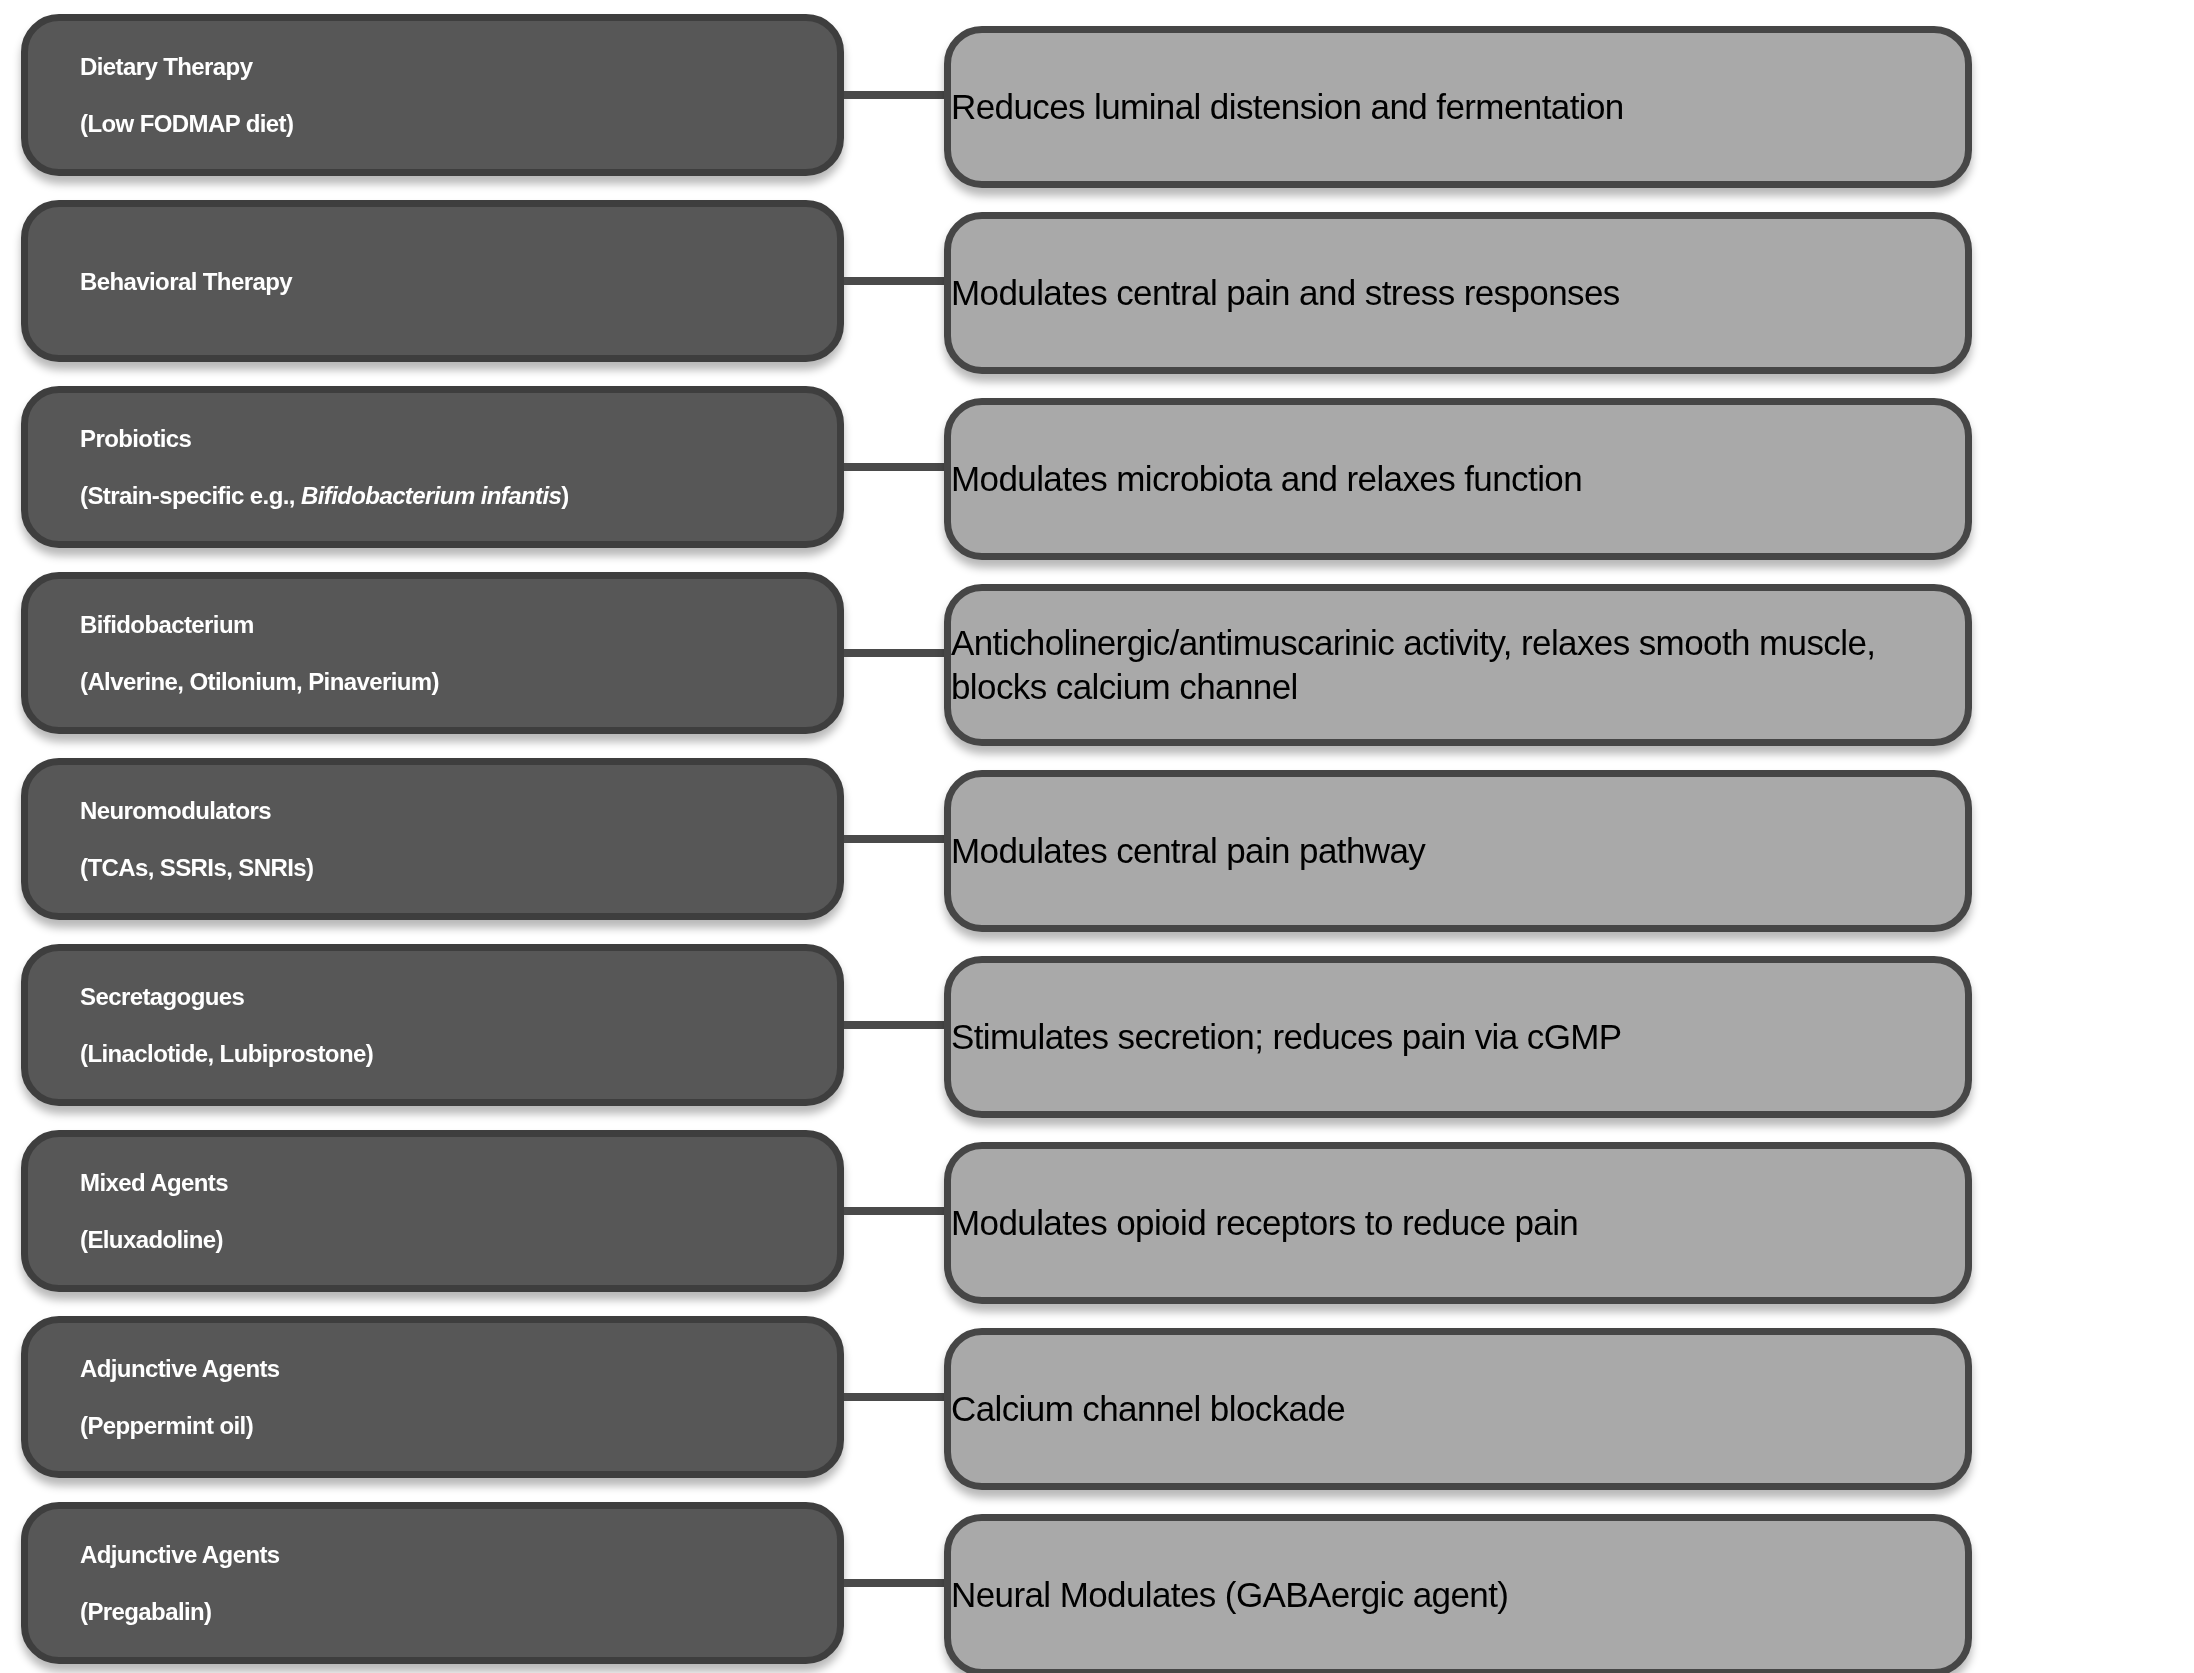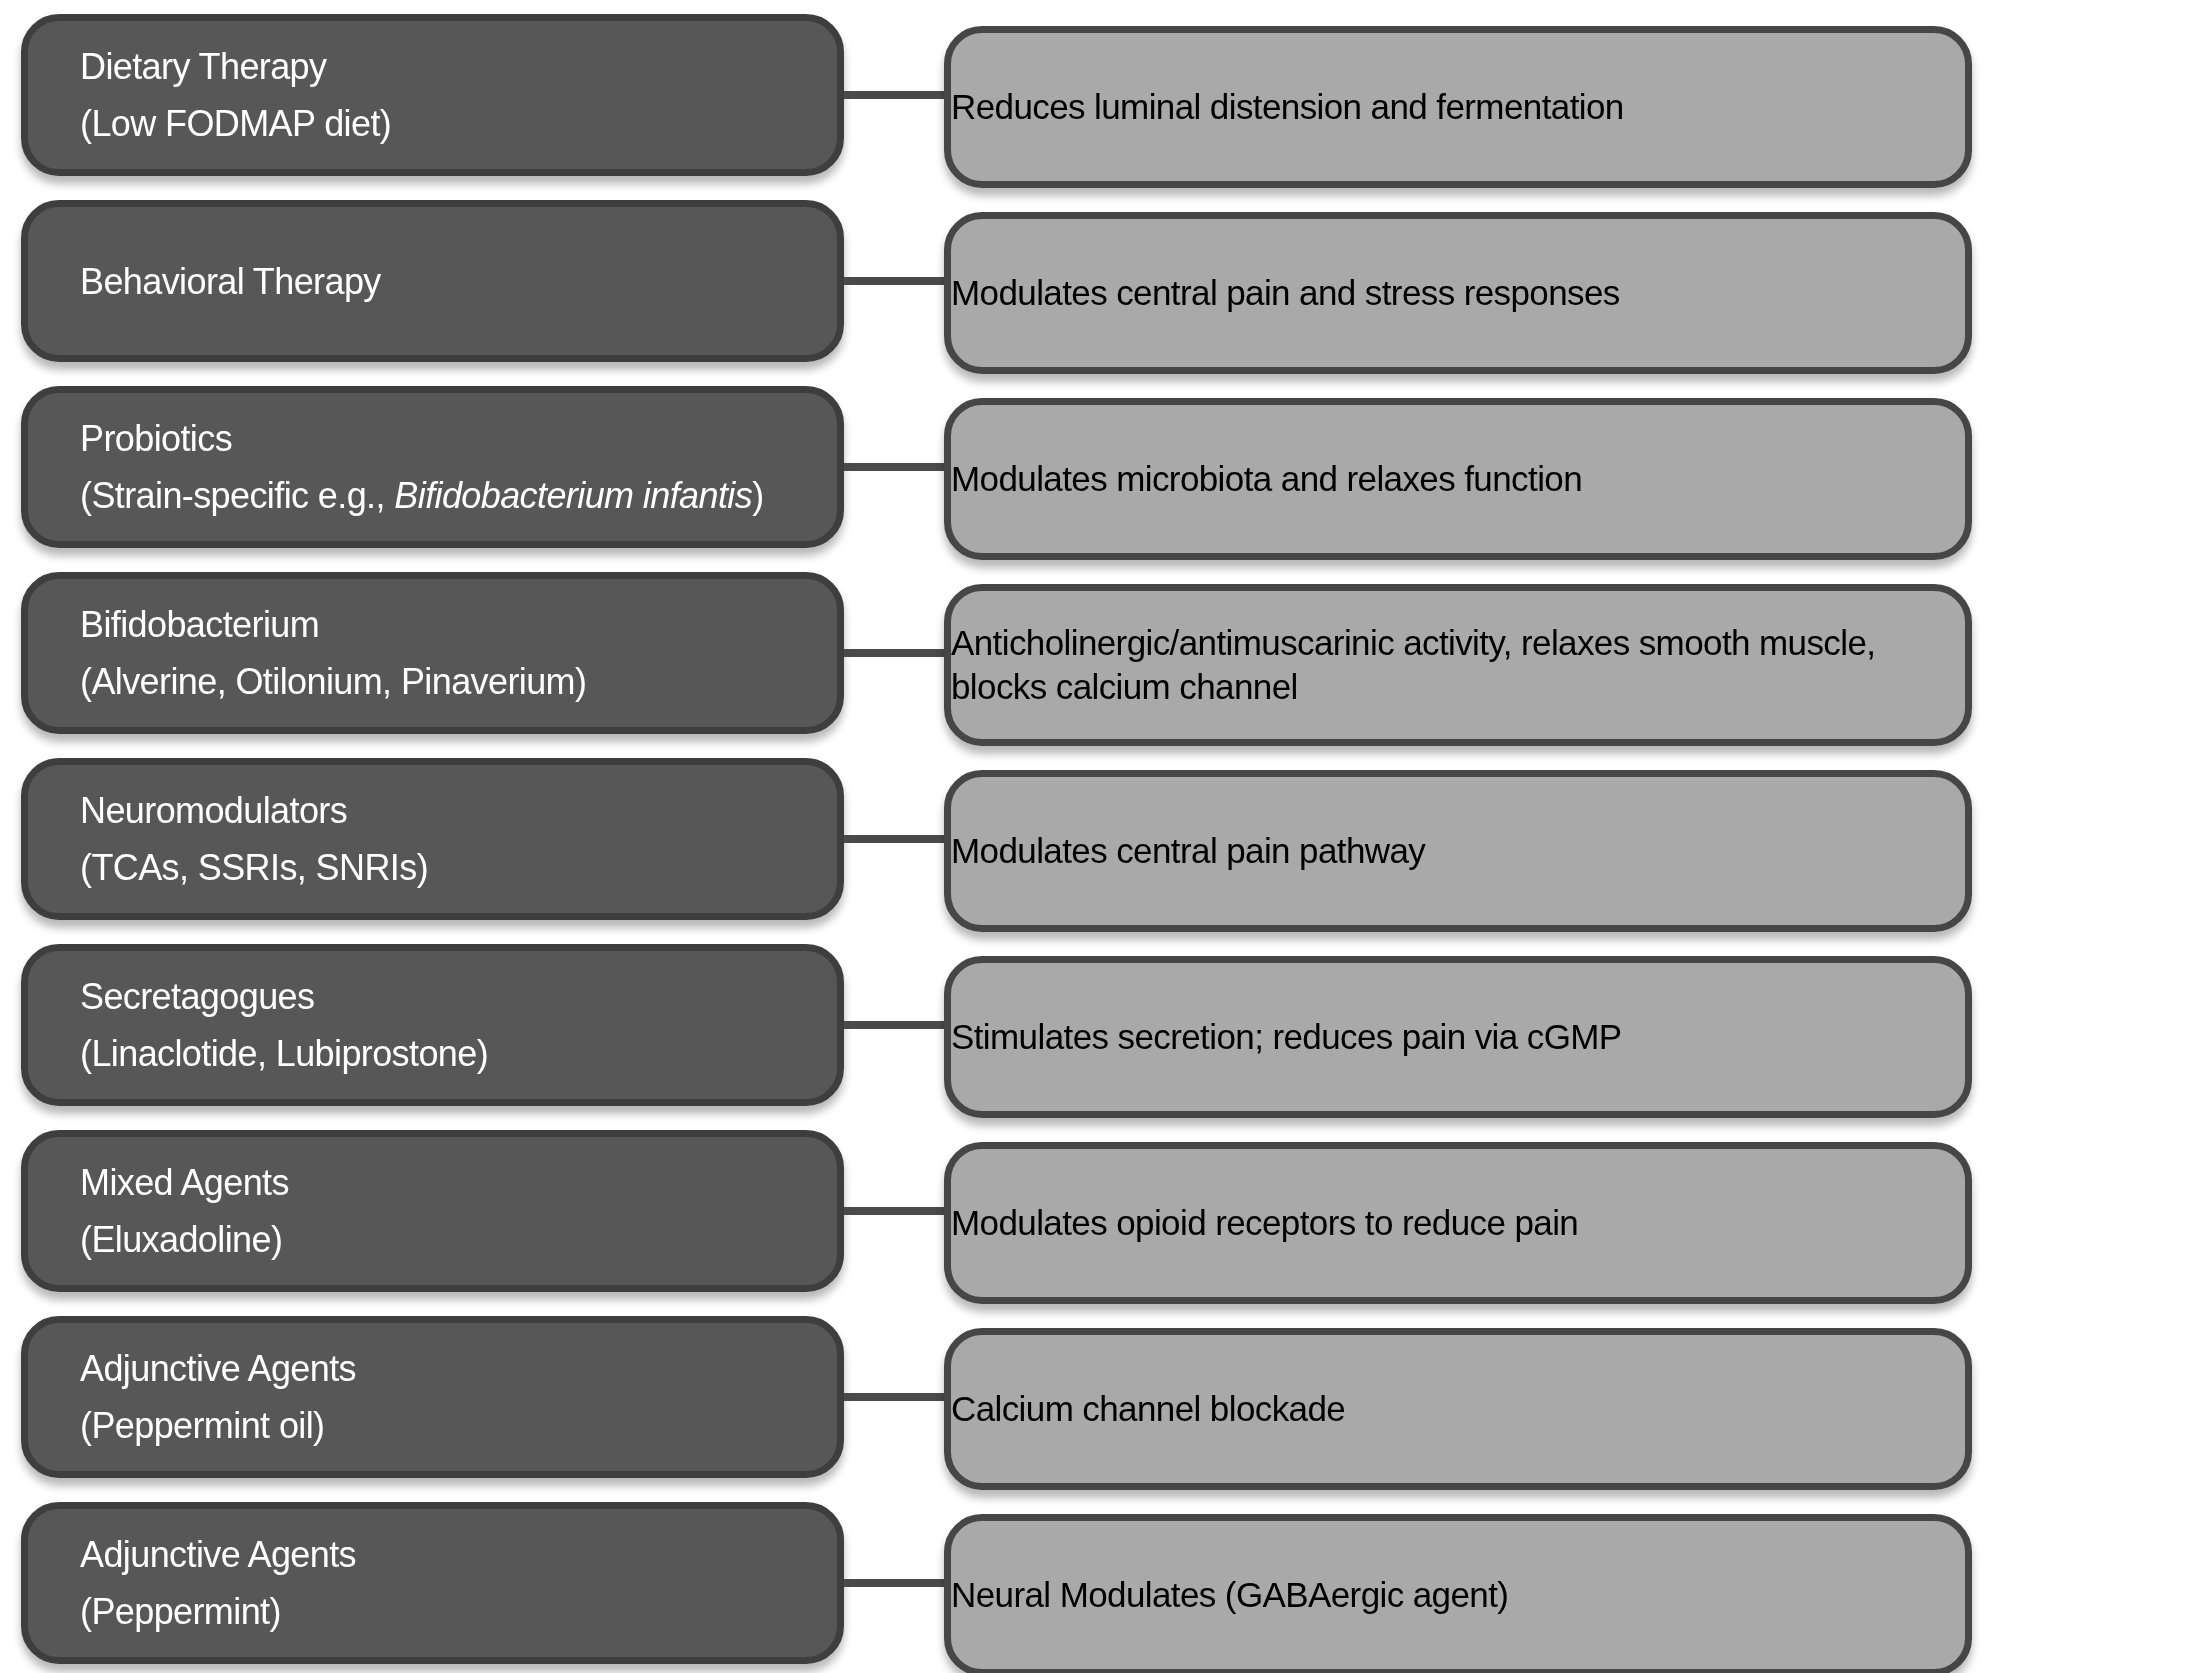--- a/index.html
+++ b/index.html
@@ -34,22 +34,22 @@
   .box.cat {
     width: 823px;
     flex: none;
     background: var(--category-box-fill, #575757);
     border: 7.3px solid var(--category-box-border, #3e3e3e);
     color: var(--category-text, #ffffff);
     padding-left: 52px;
     padding-right: 24px;
   }
   .cat-text {
-    font-weight: normal;
-    font-size: 36px;
+    font-weight: bold;
+    font-size: 24px;
     line-height: 57px;
     letter-spacing: -0.6px;
   }
   .italic { font-style: italic; }
   .connector {
     width: 100px;
     flex: none;
     height: 8px;
     background: var(--connector, #4a4a4a);
   }
@@ -172,21 +172,21 @@
     <div class="connector"></div>
     <div class="box mech">
       <div class="mech-text">Calcium channel blockade</div>
     </div>
   </section>
 
   <section class="row">
     <div class="box cat">
       <div class="cat-text">
         <div class="title">Adjunctive Agents</div>
-        <div class="subtitle"><span>(Peppermint)</span></div>
+        <div class="subtitle"><span>(Pregabalin)</span></div>
       </div>
     </div>
     <div class="connector"></div>
     <div class="box mech">
       <div class="mech-text">Neural Modulates (GABAergic agent)</div>
     </div>
   </section>
 </main>
 
 

